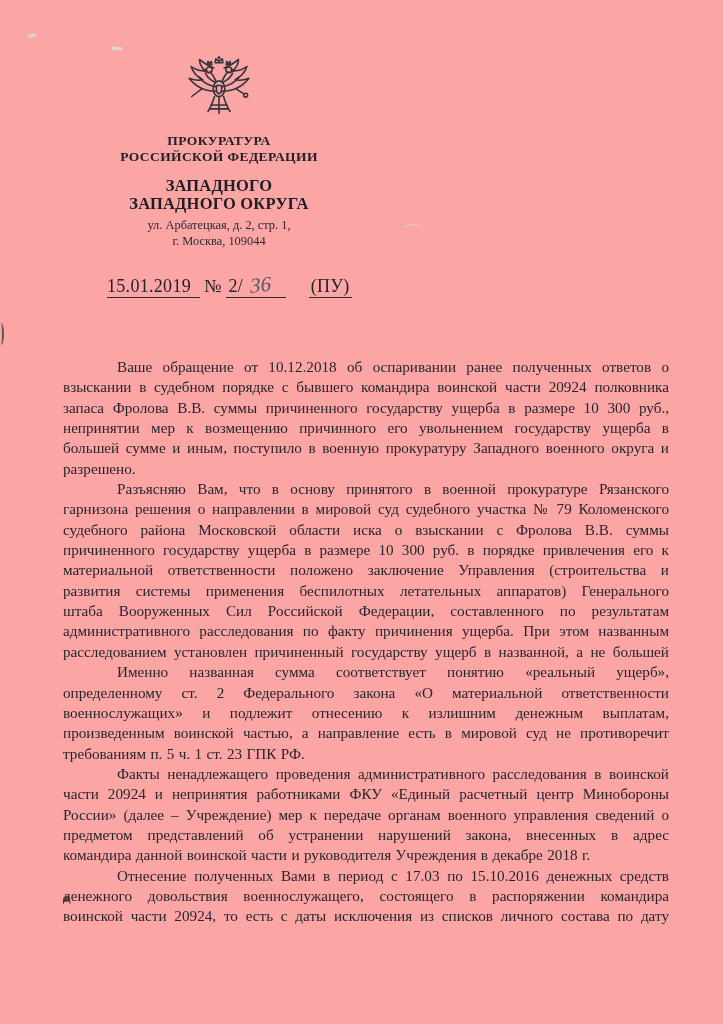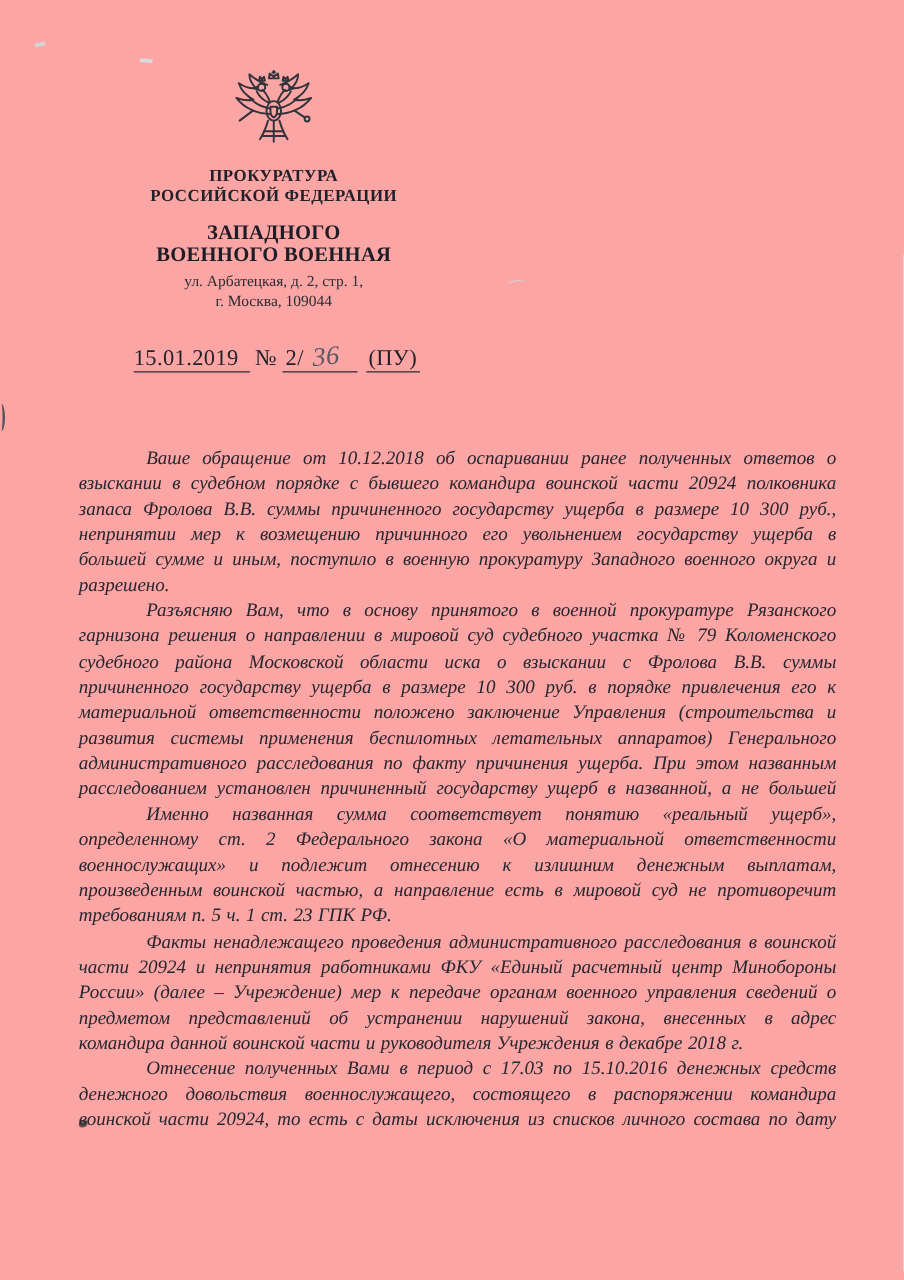--- a/index.html
+++ b/index.html
@@ -14,29 +14,29 @@
   .emblem svg { display:block; margin:0 auto; }
   .org   { margin-top:9px;  font-weight:bold; font-size:13.5px; line-height:1.22; letter-spacing:0.4px; color:#212129; }
   .dept  { margin-top:11px; font-weight:bold; font-size:16.5px; line-height:1.12; letter-spacing:0.2px; color:#1d1d25; }
   .addr  { margin-top:4px;  font-size:12.4px; line-height:1.26; color:#2b2b33; }
   
   .refline { position:absolute; left:107px; top:275px; font-size:18px; letter-spacing:0.3px; color:#22222a; white-space:nowrap; }
   .refline .u { border-bottom:1.4px solid #2a2a32; padding-bottom:0; display:inline-block; }
   .refline .date  { padding-right:9px; }
   .refline .nsign { margin:0 5px 0 4px; }
   .refline .num   { padding-left:2px; padding-right:12px; }
-  .refline .pu    { margin-left:7px; padding:0 2px;text-align:right; }
+  .refline .pu    { margin-left:23px; padding:0 2px;text-align:right; }
   .hand {
     display:inline-block; font-style:italic; font-size:21px; color:#585863;
     transform:rotate(-7deg) skewX(-4deg); padding:0 2px 0 7px; line-height:1;
   }
   
   .body-text { position:absolute; left:63px; top:357px; width:606px; font-size:15.2px; line-height:20.35px; color:#26262e; }
   .body-text p { margin:0; }
-  .line { display:block; text-align:justify; text-align-last:justify; word-spacing:0.6px;font-style:italic; }
+  .line { display:block; text-align:justify; text-align-last:justify; word-spacing:0.6px; }
   .line.first { padding-left:54px; }
   .line.last  { text-align-last:left; }
   
   .artifact { position:absolute; pointer-events:none; }
   .blot-left { left:-2px; top:323px; width:4px; height:22px; border-right:2px solid #54545c; border-radius:50% 60% 60% 50%; }
   .speck-ink { left:63px; top:896px; width:7px; height:6px; background:#55463c; border-radius:60% 40% 55% 45%; opacity:0.9; }
   .speck-a   { left:28px;  top:34px; width:8px;  height:2.5px; background:#d5d5d8; transform:rotate(-12deg); }
   .speck-b   { left:112px; top:47px; width:10px; height:2.5px; background:#dadadc; transform:rotate(4deg); }
   .smudge    { left:405px; top:224px; width:16px; height:7px; border-top:1.5px solid #d2d2d5; border-radius:50%; transform:rotate(-6deg); }
 </style>
@@ -77,21 +77,21 @@
           <circle cx="101" cy="60" r="3"></circle>
         </g>
       </svg>
     </div>
     <div class="org">
       <div>ПРОКУРАТУРА</div>
       <div>РОССИЙСКОЙ ФЕДЕРАЦИИ</div>
     </div>
     <div class="dept">
       <div>ЗАПАДНОГО</div>
-      <div>ВОЕННОГО ВОЕННАЯ</div>
+      <div>ЗАПАДНОГО ОКРУГА</div>
     </div>
     <div class="addr">
       <div>ул. Арбатецкая, д. 2, стр. 1,</div>
       <div>г. Москва, 109044</div>
     </div>
   </div>
 
   <div class="refline">
     <span class="u date">15.01.2019</span><span class="nsign">№</span><span class="u num"><span>2/</span><span class="hand">36</span></span><span class="u pu">(ПУ)</span>
   </div>
@@ -105,20 +105,21 @@
       <span class="line">большей сумме и иным, поступило в военную прокуратуру Западного военного округа и</span>
       <span class="line last">разрешено.</span>
     </p>
     <p>
       <span class="line first">Разъясняю Вам, что в основу принятого в военной прокуратуре Рязанского</span>
       <span class="line">гарнизона решения о направлении в мировой суд судебного участка № 79 Коломенского</span>
       <span class="line">судебного района Московской области иска о взыскании с Фролова В.В. суммы</span>
       <span class="line">причиненного государству ущерба в размере 10 300 руб. в порядке привлечения его к</span>
       <span class="line">материальной ответственности положено заключение Управления (строительства и</span>
       <span class="line">развития системы применения беспилотных летательных аппаратов) Генерального</span>
+      <span class="line">штаба Вооруженных Сил Российской Федерации, составленного по результатам</span>
       <span class="line">административного расследования по факту причинения ущерба. При этом названным</span>
       <span class="line">расследованием установлен причиненный государству ущерб в названной, а не большей</span>
     </p>
     <p>
       <span class="line first">Именно названная сумма соответствует понятию «реальный ущерб»,</span>
       <span class="line">определенному ст. 2 Федерального закона «О материальной ответственности</span>
       <span class="line">военнослужащих» и подлежит отнесению к излишним денежным выплатам,</span>
       <span class="line">произведенным воинской частью, а направление есть в мировой суд не противоречит</span>
       <span class="line last">требованиям п. 5 ч. 1 ст. 23 ГПК РФ.</span>
     </p>

